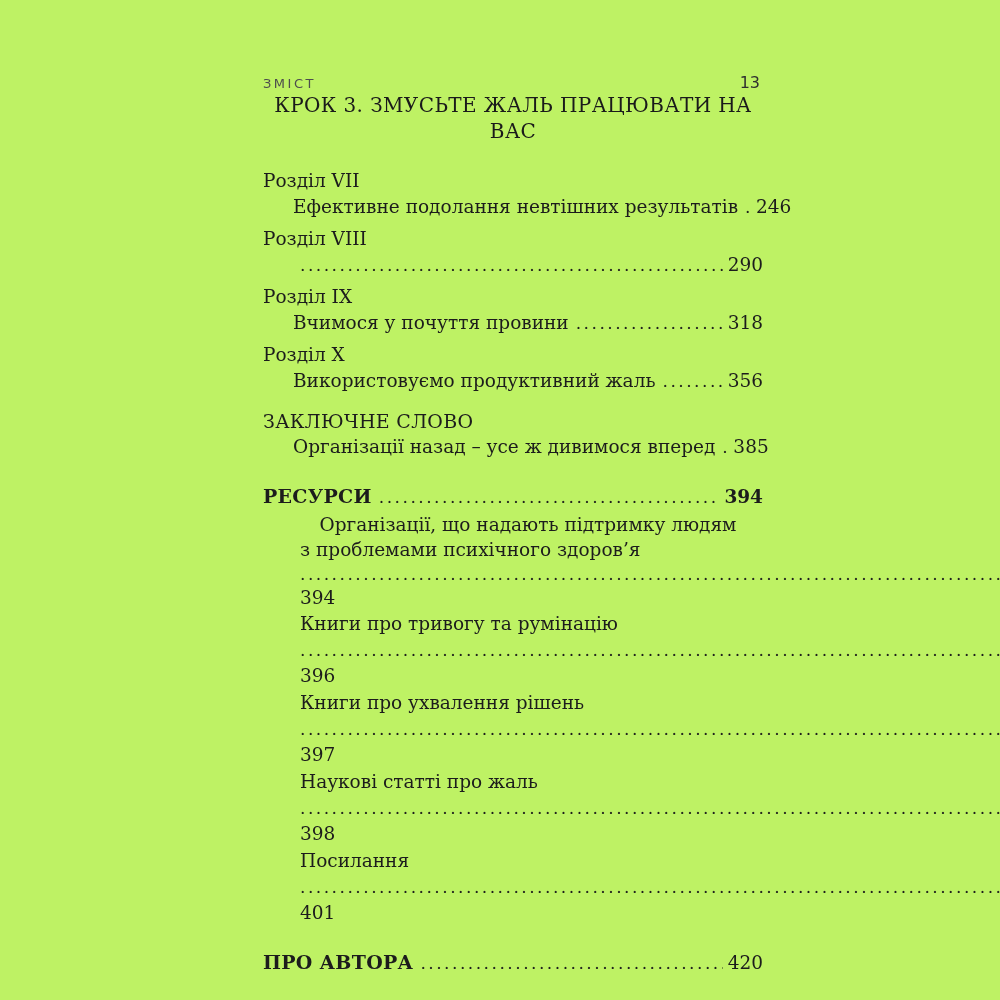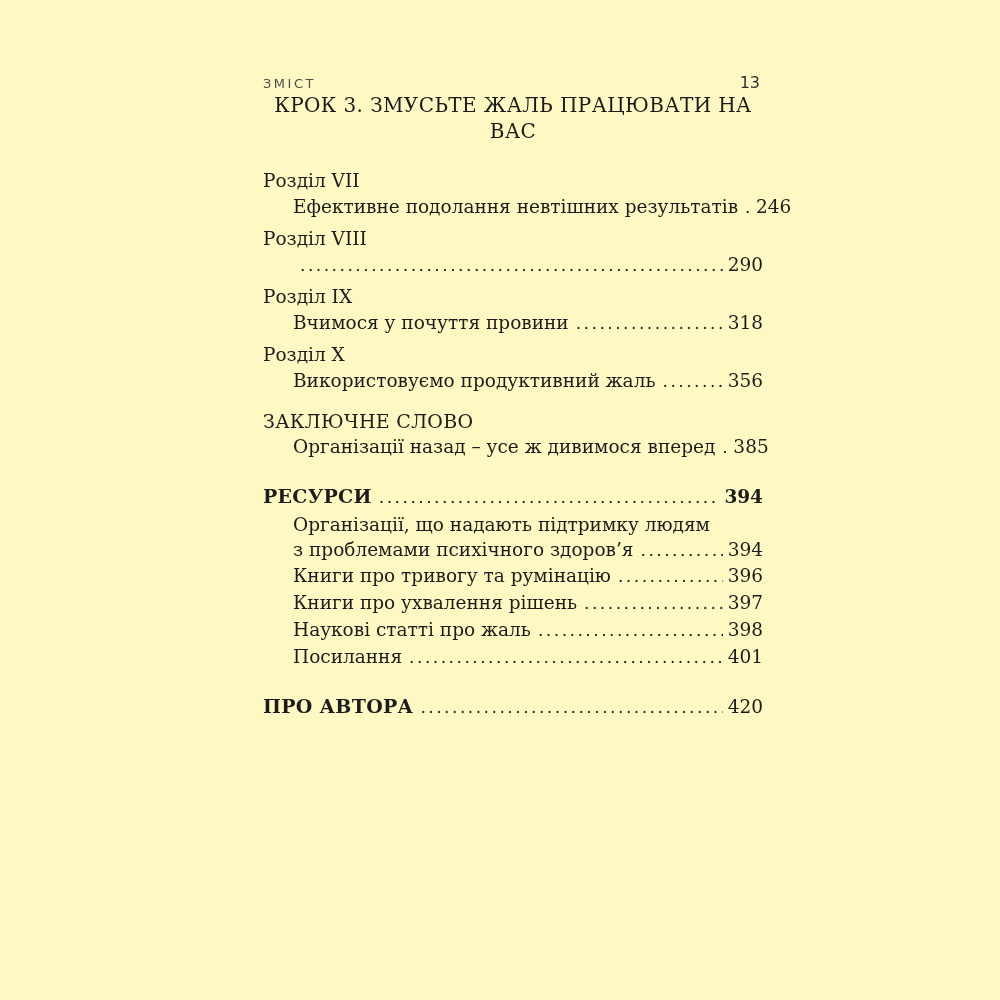--- a/index.html
+++ b/index.html
@@ -5,21 +5,21 @@
   html, body { margin: 0; padding: 0; }
   body {
     width: 1000px; height: 1000px;
     background: #ffffff;
     font-family: "DejaVu Serif", serif;
     color: #1c1c1c;
   }
   .sheet {
     position: relative;
     width: 1000px; height: 1000px;
-    background: #fef9c3;
+    background: #bef264;
     overflow: hidden;
   }
   
   .running-head {
     position: absolute;
     left: 263px; top: 40px;
     width: 497px;
     display: flex;
     justify-content: space-between;
     align-items: baseline;
@@ -67,41 +67,42 @@
     font-size: 18.5px;
     line-height: 26px;
   }
   .entry.no-indent { padding-left: 0; margin-top: 23px; }
   .entry-text { white-space: nowrap; }
   .entry-line1 {
     padding-left: 30px;
     font-size: 18.5px;
     line-height: 25px;
     white-space: nowrap;
+    text-align: center;
   }
   .two-line .entry { line-height: 24px; }
   .dots {
     flex: 1;
     min-width: 6px;
     overflow: hidden;
     white-space: nowrap;
     margin: 0 5px 0 7px;
     color: #1c1c1c;
   }
   .dots::after {
     content: "..................................................................................................................";
     letter-spacing: 2.5px;
     font-size: 17px;
   }
   .pg { white-space: nowrap; }
   .bold { font-weight: bold; }
   .section-row { margin-top: 14px; }
   .closing-group { margin-top: 14px; }
   .resource-items { margin-top: 2px; }
-  .resource-items .entry { margin-top: 1px; }
+  .resource-items .entry { margin-top: 1px; flex-direction: column; }
   .about-row { margin-top: 17px; }
   .section-title {
     font-size: 19px;
     letter-spacing: 0.3px;
   }
 </style>
 </head>
 <body>
 
 <div class="sheet">

